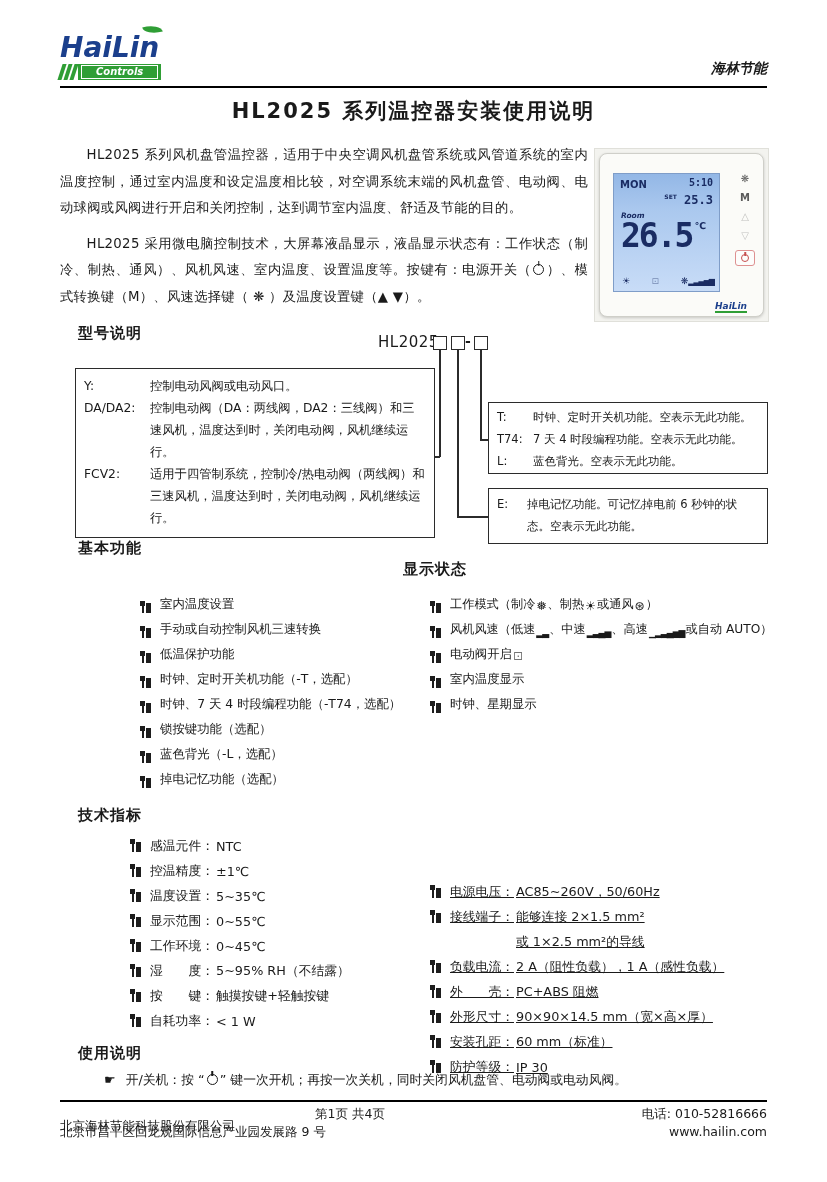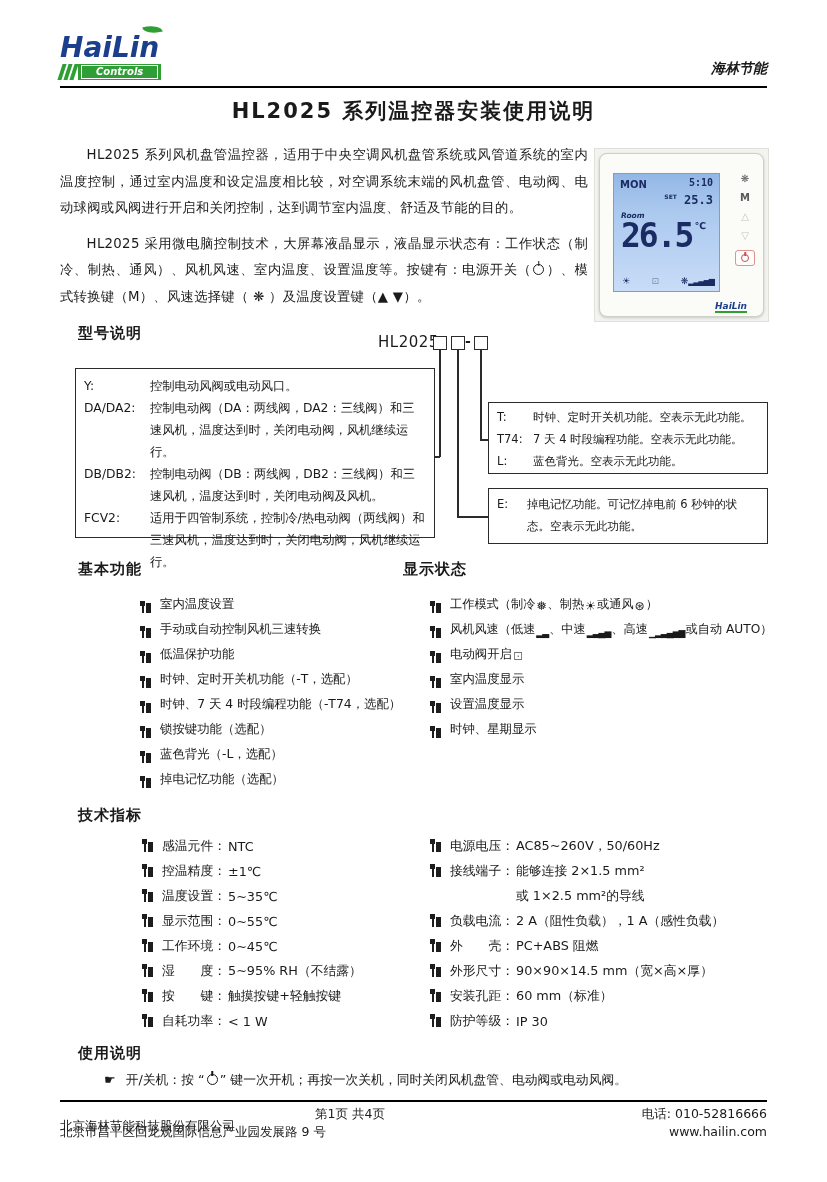--- a/index.html
+++ b/index.html
@@ -102,22 +102,22 @@
   .glyph { margin:0 1px; }
   .bars-s { font-size:9px; letter-spacing:-1px; margin:0 1px; }
 
   .blist { left:142px; top:588px; }
   .dlist { left:432px; top:588px; }
 
   
   .spec { display:flex; align-items:center; height:25px; font-size:12.8px; white-space:nowrap; }
   .spec .lab { width:66px; flex-shrink:0; }
   .spec.cont { padding-left:84px; }
-  .specs-l { left:144px; top:834px; }
-  .specs-r { left:432px; top:834px; }
+  .specs-l { left:132px; top:834px; }
+  .specs-r { left:432px; top:880px;text-decoration:underline; }
 
   
   .usage-head { left:78px; top:1044px; }
   .usage-row { left:104px; top:1072px; font-size:12.8px; white-space:nowrap; }
   .hand { margin-right:10px; font-size:13px; }
   .frule { left:60px; top:1100px; width:707px; height:2px; background:#000; }
   .ftxt { font-size:12.5px; }
   .f-company { left:60px; top:1106px;margin-top:12px; }
   .f-address { left:60px; top:1124px; }
   .f-page { left:315px; top:1106px;text-align:right; }
@@ -199,24 +199,20 @@
   <div class="box lbox">
     <div class="crow">
       <span class="code">Y:</span>
       <span class="desc">控制电动风阀或电动风口。</span>
     </div>
     <div class="crow">
       <span class="code">DA/DA2:</span>
       <span class="desc">控制电动阀（DA：两线阀，DA2：三线阀）和三速风机，温度达到时，关闭电动阀，风机继续运行。</span>
     </div>
     <div class="crow">
-      <span class="code">DB/DB2:</span>
-      <span class="desc">控制电动阀（DB：两线阀，DB2：三线阀）和三速风机，温度达到时，关闭电动阀及风机。</span>
-    </div>
-    <div class="crow">
       <span class="code">FCV2:</span>
       <span class="desc">适用于四管制系统，控制冷/热电动阀（两线阀）和三速风机，温度达到时，关闭电动阀，风机继续运行。</span>
     </div>
   </div>
 
   <div class="box obox1">
     <div class="crow">
       <span class="code">T:</span>
       <span class="desc">时钟、定时开关机功能。空表示无此功能。</span>
     </div>
@@ -230,21 +226,21 @@
     </div>
   </div>
 
   <div class="box obox2">
     <div class="crow">
       <span class="code">E:</span>
       <span class="desc">掉电记忆功能。可记忆掉电前 6 秒钟的状态。空表示无此功能。</span>
     </div>
   </div>
 
-  <div class="abs h2" style="left:78px; top:560px;">基本功能</div>
+  <div class="abs h2" style="left:78px; top:539px;">基本功能</div>
   <div class="abs h2" style="left:403px; top:560px;">显示状态</div>
 
   <div class="abs blist">
     <div class="li">
         <span class="bullet"></span>
         <span>室内温度设置</span>
       </div>
     <div class="li">
         <span class="bullet"></span>
         <span>手动或自动控制风机三速转换</span>
@@ -300,24 +296,20 @@
       <span class="bullet"></span>
       <span>电动阀开启 </span>
         <span class="glyph" style="opacity:.6">⊡</span>
     </div>
     <div class="li">
         <span class="bullet"></span>
         <span>室内温度显示</span>
       </div>
     <div class="li">
         <span class="bullet"></span>
-        <span>设置温度显示</span>
-      </div>
-    <div class="li">
-        <span class="bullet"></span>
         <span>时钟、星期显示</span>
       </div>
   </div>
 
   <div class="abs h2" style="left:78px; top:806px;">技术指标</div>
 
   <div class="abs specs-l">
     <div class="spec">
         <span class="bullet"></span>
         <span class="lab">感温元件：</span>

